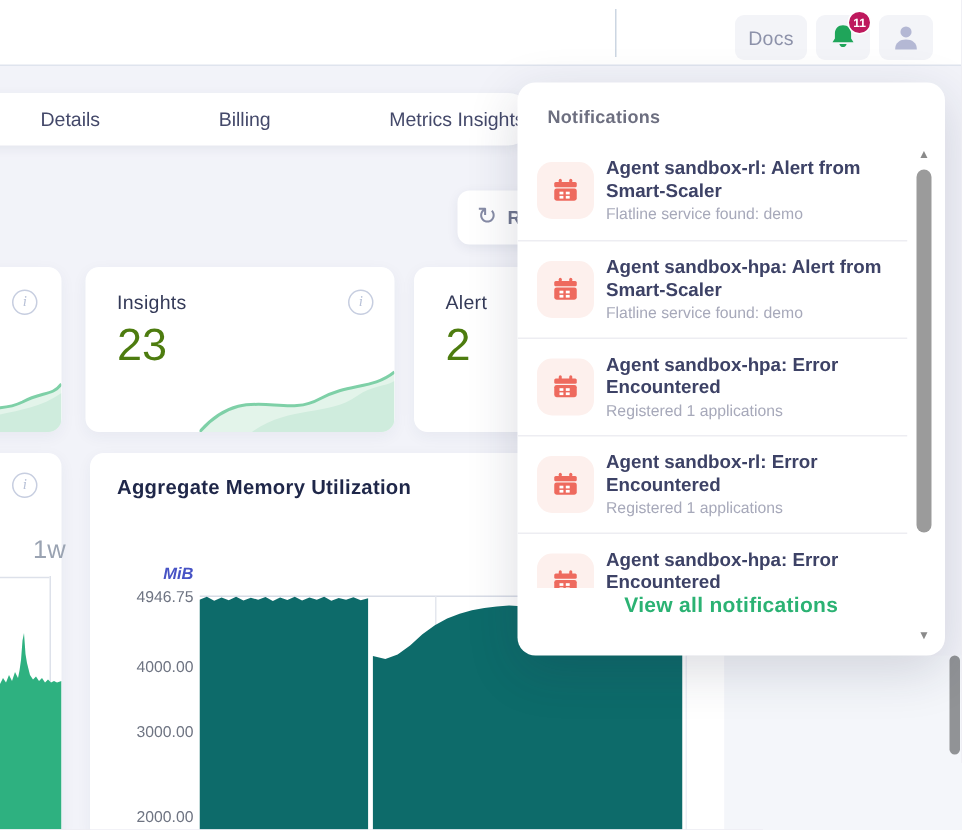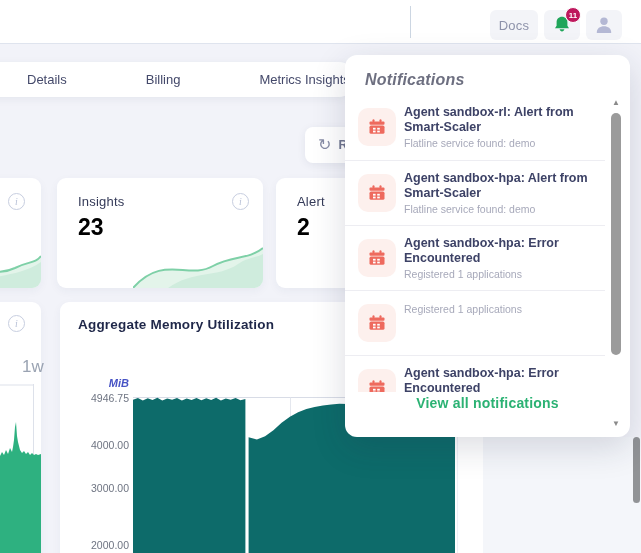--- a/index.html
+++ b/index.html
@@ -34,39 +34,39 @@
   .refresh-glyph { font-size:16px; color:#878ca6; line-height:1; }
   .refresh-label { font-size:12.5px; color:#70768f; font-weight:bold; }
   
   .card { position:absolute; background:#ffffff; border-radius:9px;
     box-shadow:0 3px 10px rgba(40,50,90,.05); overflow:hidden; }
   .stat-card { height:110px; top:178px; }
   .card-partial-left { left:-60px; width:101px; }
   .card-services { left:57px; width:206px; }
   .card-namespaces { left:276px; width:206px; }
   .stat-title { position:absolute; left:21px; top:16px; font-size:13px; color:#343a58; letter-spacing:.2px; }
-  .stat-value { position:absolute; left:21px; top:36px; font-size:23px; font-weight:bold; color:#000000; }
+  .stat-value { position:absolute; left:21px; top:36px; font-size:30px; font-weight:normal; color:#4d7c0f; }
   .info-icon { position:absolute; top:15px; width:17px; height:17px; border:1.3px solid #c7cee0;
     border-radius:50%; color:#b9c2d8; font-size:10px; font-style:italic;
     font-family:"Liberation Serif", serif; display:flex; align-items:center; justify-content:center;
     cursor:pointer; }
   .wave { position:absolute; right:0; bottom:0; }
   
   .left-chart-card { left:-60px; top:302px; width:101px; height:260px; }
   .mem-chart-card { left:60px; top:302px; width:397px; height:260px; }
   .mem-title { position:absolute; left:18px; top:15px; font-size:13.5px; font-weight:bold; color:#1f2749; letter-spacing:.2px; }
   .ytick { position:absolute; width:60px; text-align:right; font-size:10.5px; color:#6e7482;
     transform:translateY(-50%); }
   .unit-label { position:absolute; font-size:11px; font-style:italic; font-weight:bold; color:#4753c5; }
   .range-label { position:absolute; left:22px; top:357px; font-size:17px; color:#9aa3b2; z-index:1; }
   
   .dropdown { position:absolute; left:345px; top:55px; width:285px; height:382px;
     background:#ffffff; border-radius:12px; box-shadow:0 10px 34px rgba(30,35,70,.16); z-index:20; }
-  .notif-header { position:absolute; left:20px; top:16px; font-size:16px; font-weight:bold;
-    color:#6d6f80; letter-spacing:.2px;font-style:italic; }
+  .notif-header { position:absolute; left:20px; top:16px; font-size:12px; font-weight:bold;
+    color:#6d6f80; letter-spacing:.2px; }
   .notif-list { position:absolute; left:0; top:40px; width:260px; height:297px; overflow:hidden; }
   .notif-item { position:relative; height:65px; padding:10px 0 0 59px; cursor:pointer; }
   .notif-item + .notif-item { border-top:1px solid #ededf2; }
   .notif-icon-wrap { position:absolute; left:13px; top:13px; width:38px; height:38px;
     border-radius:10px; background:#fdf0ed; display:flex; align-items:center; justify-content:center; }
   .notif-title { width:200px; font-size:12.5px; font-weight:bold; color:#3d4266; line-height:15px; }
   .notif-sub { width:200px; font-size:10.5px; color:#a7a9ba; margin-top:2px; }
   .notif-scrollbar { position:absolute; right:8px; top:42px; width:12px; height:333px; }
   .scroll-arrow { position:absolute; left:0; width:12px; height:12px; font-size:8px; color:#8a8a8a;
     text-align:center; line-height:12px; cursor:pointer; }
@@ -235,20 +235,21 @@
               <rect x="4.5" y="1.2" width="2" height="3.4" rx="1" fill="#ee6a5e"></rect>
               <rect x="11.5" y="1.2" width="2" height="3.4" rx="1" fill="#ee6a5e"></rect>
               <rect x="1.5" y="3.4" width="15" height="3.4" rx="1" fill="#ee6a5e"></rect>
               <rect x="1.5" y="7.6" width="15" height="8.2" rx="1.6" fill="#ee6a5e"></rect>
               <rect x="5" y="9.8" width="2.6" height="1.8" fill="#fff"></rect>
               <rect x="9.2" y="9.8" width="2.6" height="1.8" fill="#fff"></rect>
               <rect x="5" y="12.6" width="2.6" height="1.8" fill="#fff"></rect>
               <rect x="9.2" y="12.6" width="2.6" height="1.8" fill="#fff"></rect>
             </svg>
         </div>
+        <div class="notif-title">Agent sandbox-rl: Error Encountered</div>
         <div class="notif-sub">Registered 1 applications</div>
       </div>
 
       <div class="notif-item">
         <div class="notif-icon-wrap">
           <svg width="18" height="18" viewBox="0 0 18 18">
               <rect x="4.5" y="1.2" width="2" height="3.4" rx="1" fill="#ee6a5e"></rect>
               <rect x="11.5" y="1.2" width="2" height="3.4" rx="1" fill="#ee6a5e"></rect>
               <rect x="1.5" y="3.4" width="15" height="3.4" rx="1" fill="#ee6a5e"></rect>
               <rect x="1.5" y="7.6" width="15" height="8.2" rx="1.6" fill="#ee6a5e"></rect>

